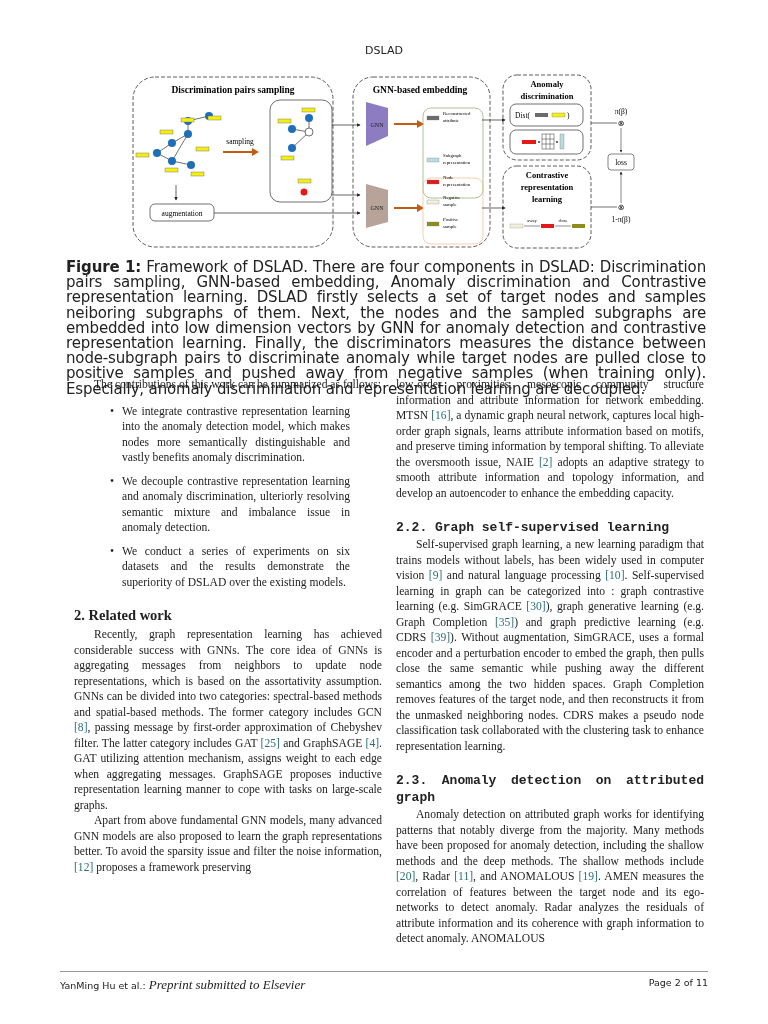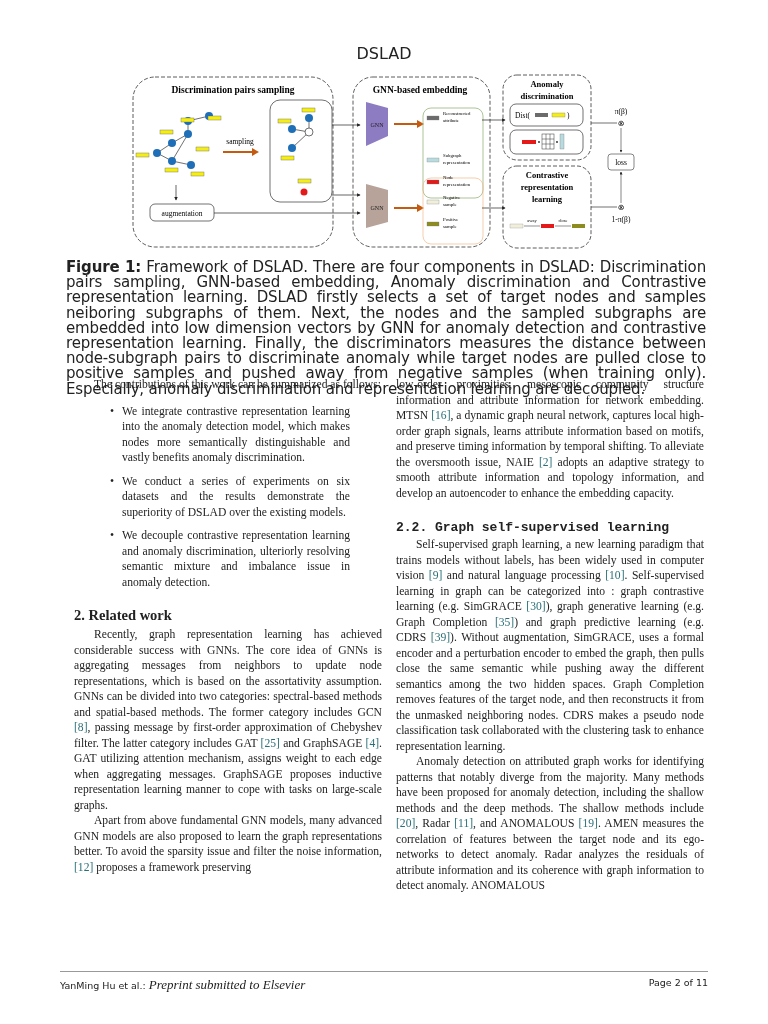--- a/index.html
+++ b/index.html
@@ -1,19 +1,19 @@
 <!DOCTYPE html>
 <html><head>
 <meta charset="utf-8">
 <style>
   * { box-sizing: border-box; margin: 0; padding: 0; }
   html, body { width: 768px; height: 1024px; background: #ffffff; overflow: hidden; }
   body { position: relative; font-family: "Liberation Serif", serif; color: #222; }
   .running-title { position: absolute; top: 44px; left: 0; width: 768px; text-align: center;
-    font-family: "DejaVu Sans", sans-serif; font-size: 16px; color: #222; }
+    font-family: "DejaVu Sans", sans-serif; font-size: 11px; color: #222; }
   .figure { position: absolute; top: 72px; left: 130px; width: 520px; height: 180px; }
   .figure svg { width: 520px; height: 180px; display: block; }
   .caption { position: absolute; top: 260px; left: 66px; width: 640px;
     font-family: "DejaVu Sans", sans-serif; font-size: 15px; line-height: 15.2px; color: #222;
     text-align: justify; letter-spacing: -0.15px; }
   .caption b { font-weight: bold; }
   .col { position: absolute; top: 377px; width: 308px; font-size: 11.6px; line-height: 15.5px;
     text-align: justify; color: #222; }
   .col-left { left: 74px; }
   .col-right { left: 396px; }
@@ -188,30 +188,31 @@
   </g>
 </svg>
 </div>
 
 <div class="caption"><b>Figure 1:</b><span> Framework of DSLAD. There are four components in DSLAD: Discrimination pairs sampling, GNN-based embedding, Anomaly discrimination and Contrastive representation learning. DSLAD firstly selects a set of target nodes and samples neiboring subgraphs of them. Next, the nodes and the sampled subgraphs are embedded into low dimension vectors by GNN for anomaly detection and contrastive representation learning. Finally, the discriminators measures the distance between node-subgraph pairs to discriminate anomaly while target nodes are pulled close to positive samples and pushed away from negative samples (when training only). Especially, anomaly discrimination and representation learning are decoupled.</span></div>
 
 <div class="col col-left">
   <p>The contributions of this work can be summarized as follows:</p>
   <ul class="bullets">
     <li>We integrate contrastive representation learning into the anomaly detection model, which makes nodes more semantically distinguishable and vastly benefits anomaly discrimination.</li>
+    <li>We decouple contrastive representation learning and anomaly discrimination, ulteriorly resolving semantic mixture and imbalance issue in anomaly detection.</li>
     <li>We conduct a series of experiments on six datasets and the results demonstrate the superiority of DSLAD over the existing models.</li>
-    <li>We decouple contrastive representation learning and anomaly discrimination, ulteriorly resolving semantic mixture and imbalance issue in anomaly detection.</li>
   </ul>
   <h2 class="sec">2. Related work</h2>
   <p><span>Recently, graph representation learning has achieved considerable success with GNNs. The core idea of GNNs is aggregating messages from neighbors to update node representations, which is based on the assortativity assumption. GNNs can be divided into two categories: spectral-based methods and spatial-based methods. The former category includes GCN </span><span class="cite">[8]</span><span>, passing message by first-order approximation of Chebyshev filter. The latter category includes GAT </span><span class="cite">[25]</span><span> and GraphSAGE </span><span class="cite">[4]</span><span>. GAT utilizing attention mechanism, assigns weight to each edge when aggregating messages. GraphSAGE proposes inductive representation learning manner to cope with tasks on large-scale graphs.</span></p>
   <p><span>Apart from above fundamental GNN models, many advanced GNN models are also proposed to learn the graph representations better. To avoid the sparsity issue and filter the noise information, </span><span class="cite">[12]</span><span> proposes a framework preserving</span></p>
 </div>
 
 <div class="col col-right">
   <p class="noindent"><span>low-order proximities, mesoscopic community structure information and attribute information for network embedding. MTSN </span><span class="cite">[16]</span><span>, a dynamic graph neural network, captures local high-order graph signals, learns attribute information based on motifs, and preserve timing information by temporal shifting. To alleviate the oversmooth issue, NAIE </span><span class="cite">[2]</span><span> adopts an adaptive strategy to smooth attribute information and topology information, and develop an autoencoder to enhance the embedding capacity.</span></p>
   <h3 class="sub">2.2. Graph self-supervised learning</h3>
   <p><span>Self-supervised graph learning, a new learning paradigm that trains models without labels, has been widely used in computer vision </span><span class="cite">[9]</span><span> and natural language processing </span><span class="cite">[10]</span><span>. Self-supervised learning in graph can be categorized into : graph contrastive learning (e.g. SimGRACE </span><span class="cite">[30]</span><span>), graph generative learning (e.g. Graph Completion </span><span class="cite">[35]</span><span>) and graph predictive learning (e.g. CDRS </span><span class="cite">[39]</span><span>). Without augmentation, SimGRACE, uses a formal encoder and a perturbation encoder to embed the graph, then pulls close the same semantic while pushing away the different semantics among the two hidden spaces. Graph Completion removes features of the target node, and then reconstructs it from the unmasked neighboring nodes. CDRS makes a pseudo node classification task collaborated with the clustering task to enhance representation learning.</span></p>
+  <h3 class="sub">2.3. Anomaly detection on attributed graph</h3>
   <p><span>Anomaly detection on attributed graph works for identifying patterns that notably diverge from the majority. Many methods have been proposed for anomaly detection, including the shallow methods and the deep methods. The shallow methods include </span><span class="cite">[20]</span><span>, Radar </span><span class="cite">[11]</span><span>, and ANOMALOUS </span><span class="cite">[19]</span><span>. AMEN measures the correlation of features between the target node and its ego-networks to detect anomaly. Radar analyzes the residuals of attribute information and its coherence with graph information to detect anomaly. ANOMALOUS</span></p>
 </div>
 
 <div class="footer-rule"></div>
 <div class="footer-left"><span>YanMing Hu et al.:</span> <i>Preprint submitted to Elsevier</i></div>
 <div class="footer-right">Page 2 of 11</div>
 
 </body></html>

